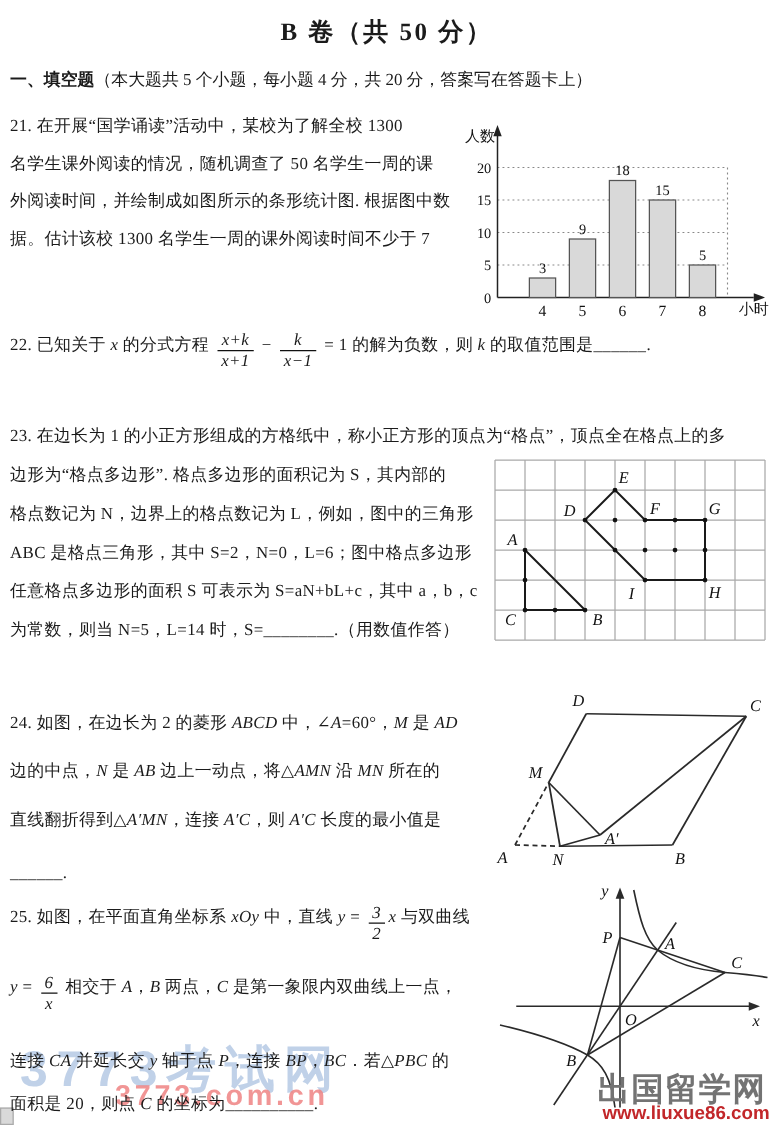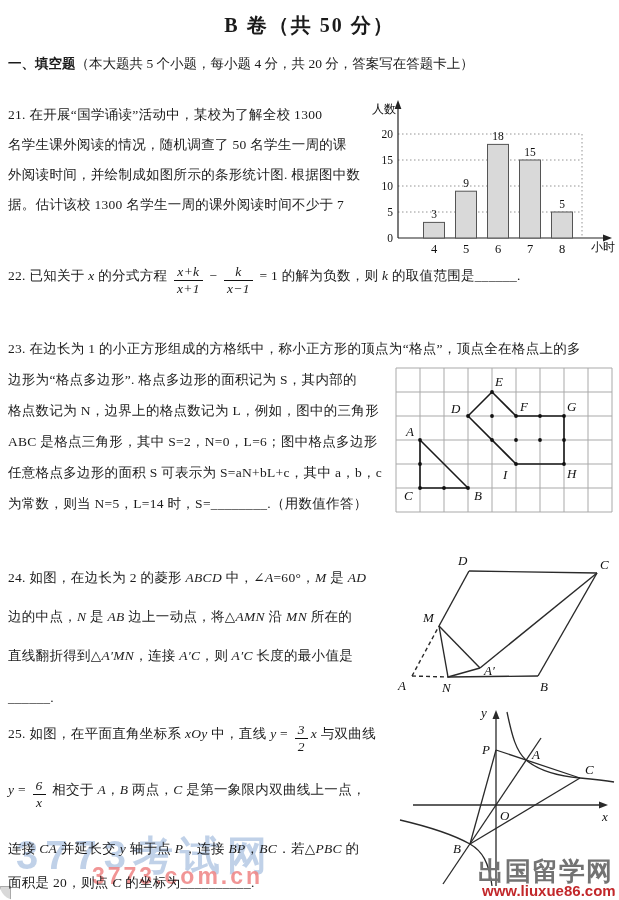--- a/index.html
+++ b/index.html
@@ -1,17 +1,17 @@
 <!DOCTYPE html>
 <html><head>
 <meta charset="utf-8">
 <style>
   html,body{margin:0;padding:0;background:#fff;}
   #page{position:relative;width:619px;height:900px;background:#ffffff;overflow:hidden;
-        font-family:"Liberation Serif","DejaVu Serif",serif;color:#1b1b1b;border-radius:15px;}
+        font-family:"Liberation Serif","DejaVu Serif",serif;color:#1b1b1b;}
   .abs{position:absolute;}
   .title{left:0;right:0;top:12px;text-align:center;font-size:20px;font-weight:bold;letter-spacing:2px;z-index:2;}
   .sect{left:8px;top:55px;font-size:13.5px;z-index:2;white-space:nowrap;}
   .bold{font-weight:bold;}
   .q{z-index:2;}
   .line{white-space:nowrap;font-size:13.5px;letter-spacing:0.3px;}
   .lh30 .line{line-height:30px;}
   .lh31 .line{line-height:31px;}
   .lh39 .line{line-height:39px;}
   .mi{font-style:italic;}
@@ -34,21 +34,21 @@
 <body>
 
 <div id="page">
 
   <div class="abs title">B 卷（共 50 分）</div>
 
   <div class="abs sect">
     <span class="bold">一、填空题</span><span>（本大题共 5 个小题，每小题 4 分，共 20 分，答案写在答题卡上）</span>
   </div>
 
-  <div class="abs q lh30" style="left:8px;top:100px;">
+  <div class="abs q lh30" style="left:8px;top:86px;">
     <div class="line">21. 在开展“国学诵读”活动中，某校为了解全校 1300</div>
     <div class="line">名学生课外阅读的情况，随机调查了 50 名学生一周的课</div>
     <div class="line">外阅读时间，并绘制成如图所示的条形统计图. 根据图中数</div>
     <div class="line">据。估计该校 1300 名学生一周的课外阅读时间不少于 7</div>
   </div>
 
   <svg id="chart" class="abs figsvg" style="left:370px;top:96px;" width="249" height="162">
       <line x1="28" y1="116" x2="212" y2="116" stroke="#888" stroke-width="0.9" stroke-dasharray="1.5 2.5"></line>
       <line x1="28" y1="90" x2="212" y2="90" stroke="#888" stroke-width="0.9" stroke-dasharray="1.5 2.5"></line>
       <line x1="28" y1="64" x2="212" y2="64" stroke="#888" stroke-width="0.9" stroke-dasharray="1.5 2.5"></line>

